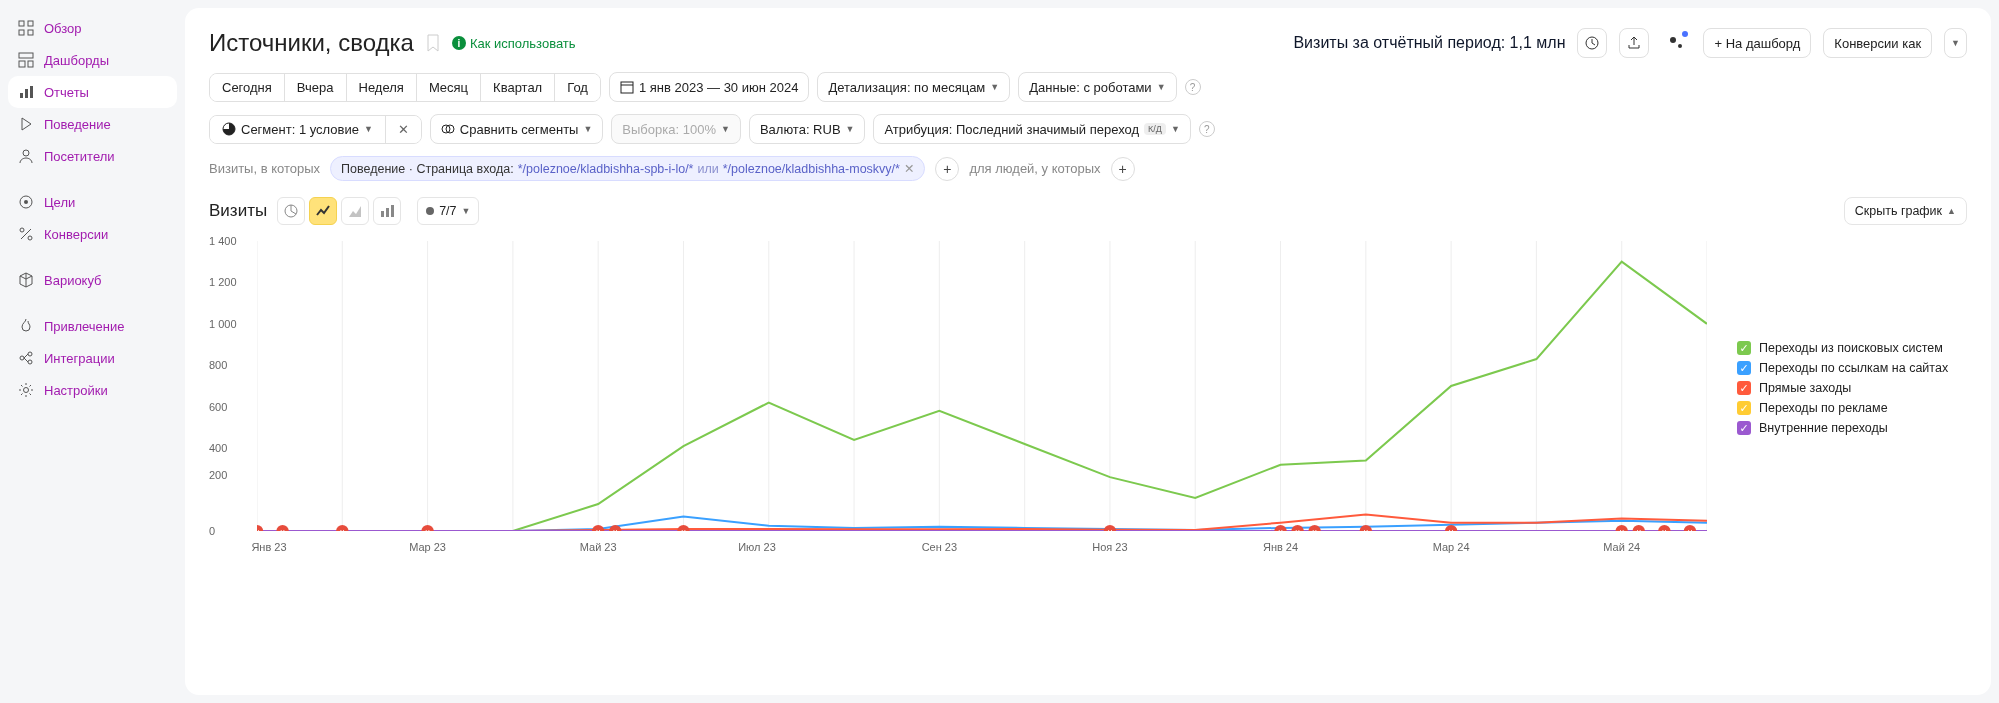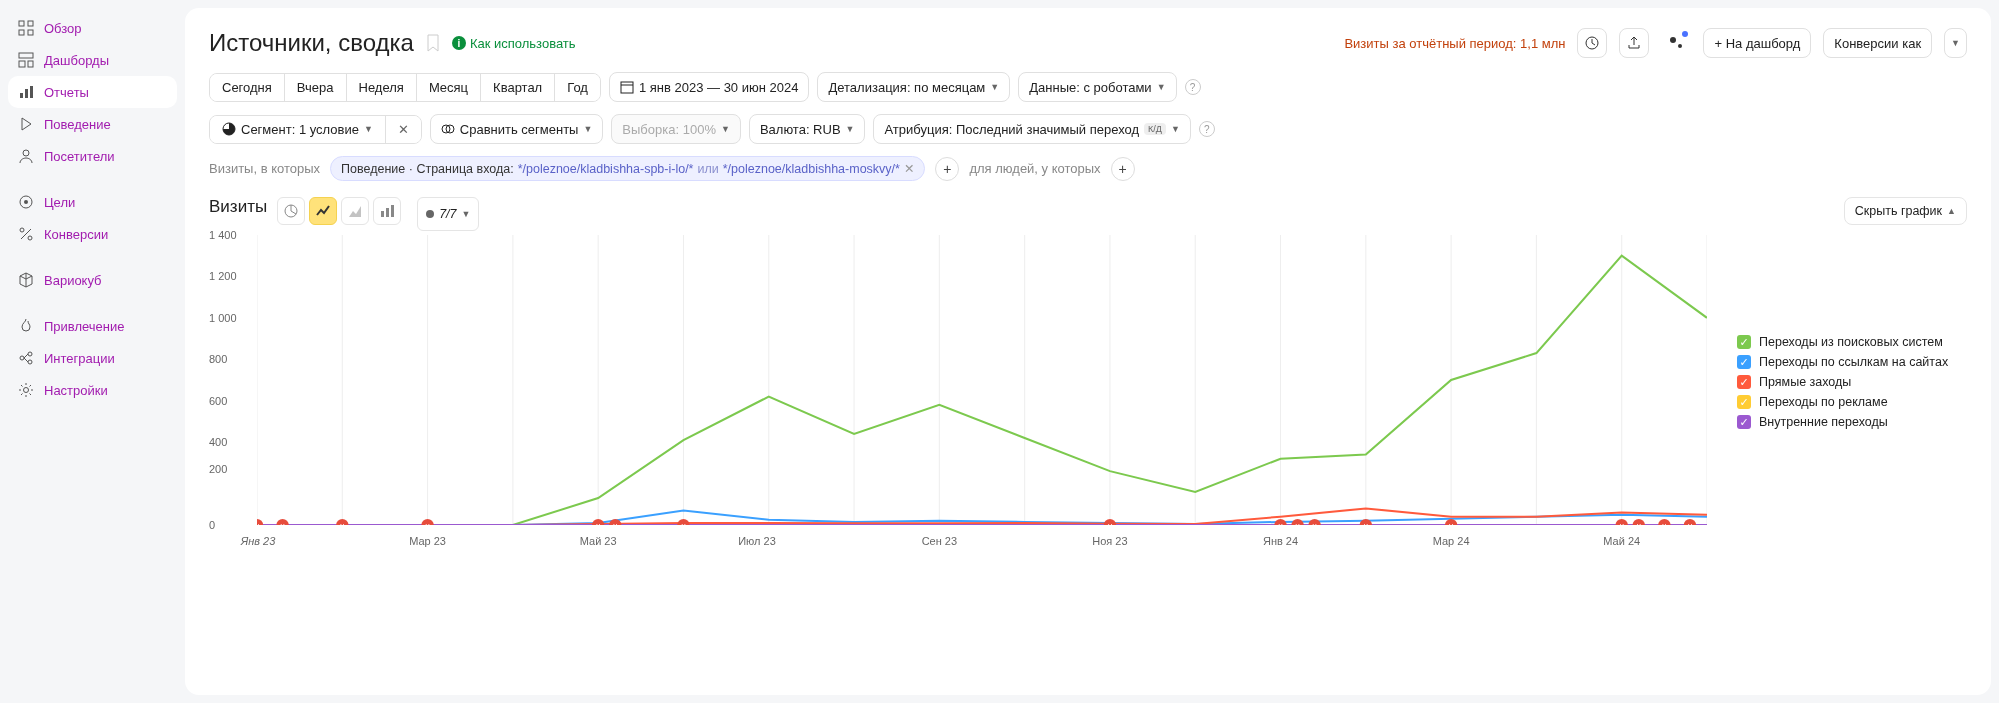--- a/index.html
+++ b/index.html
@@ -27,21 +27,21 @@
   .content {
     flex: 1; background: #fff; border-radius: 14px;
     padding: 20px 24px; margin: 8px 8px 8px 0;
   }
   .header-row { display: flex; align-items: center; gap: 12px; margin-bottom: 14px; }
   .title { font-size: 24px; font-weight: 500; }
   .ribbon-icon { color: #ccc; }
   .howto { color: #0a8f3c; font-size: 13px; display:flex; align-items:center; gap:4px;}
   .howto-icon { width:14px; height:14px; background:#0a8f3c; border-radius:50%; color:#fff; display:inline-flex; align-items:center; justify-content:center; font-size:10px; font-weight:bold;}
   .spacer { flex: 1; }
-  .visits-period { color: #c2410c; font-size: 13px; }
+  .visits-period { color: #0f172a; font-size: 16px; }
   .icon-btn {
     width: 30px; height: 30px; border:1px solid #e0e0e0; border-radius:8px;
     background:#fff; display:flex; align-items:center; justify-content:center;
     cursor:pointer; color:#333;
   }
   .icon-btn.nobord { border:none; position:relative;}
   .dot { position:absolute; top:3px; right:3px; width:6px; height:6px; background:#4a72ff; border-radius:50%;}
   .btn {
     height: 30px; padding: 0 10px; border:1px solid #e0e0e0; border-radius:8px;
     background:#fff; display:flex; align-items:center; gap:5px; cursor:pointer;
@@ -60,25 +60,25 @@
   .close-x { padding:0 8px; color:#666; cursor:pointer; }
   .param-row { display:flex; align-items:center; gap:10px; margin-bottom:16px;}
   .param-label { color:#888; font-size:13px; }
   .chip {
     background:#eef0ff; border:1px solid #d8dcff; border-radius:999px;
     padding:4px 10px; font-size:12.5px; color:#333; display:flex; align-items:center; gap:4px;
   }
   .chip .orsep { color:#8a8fcf; }
   .chip .x { color:#999; cursor:pointer; }
   .plus-circ { width:24px; height:24px; border:1px solid #ddd; border-radius:50%; display:flex; align-items:center; justify-content:center; cursor:pointer; color:#444; font-size:14px;}
-  .vis-header { display:flex; gap:4px; margin-bottom:4px;}
+  .vis-header { display:flex; align-items:center; gap:4px; margin-bottom:16px;}
   .vis-title { font-size:17px; font-weight:500; margin-right:6px;}
   .tbtn { width:28px; height:28px; border:1px solid #e5e5e5; border-radius:6px; display:flex; align-items:center; justify-content:center; background:#fff; cursor:pointer; color:#888;}
   .tbtn.active { background:#ffe27a; border-color:#f5d250; color:#333;}
-  .legend-btn { height:28px; padding:16px 8px; border:1px solid #e5e5e5; border-radius:6px; display:flex; align-items:center; gap:5px; background:#fff; font-size:12.5px;font-style:italic;}
+  .legend-btn { height:28px; padding:10px 8px; border:1px solid #e5e5e5; border-radius:6px; display:flex; align-items:center; gap:5px; background:#fff; font-size:12.5px;}
   .legend-dot{ width:8px; height:8px; border-radius:50%; background:#666;}
   .hide-chart-btn { height:28px; padding:0 10px; border:1px solid #e5e5e5; border-radius:8px; display:flex; align-items:center; gap:5px; background:#fff; font-size:12.5px; cursor:pointer;}
   .chart-wrap { display:flex; }
   .chart-area { position:relative; flex:1; height:310px; }
   .ytick { position:absolute; left:0; font-size:11px; color:#666; transform:translateY(-50%);}
   .xtick { position:absolute; bottom:-2px; font-size:11px; color:#666; transform:translateX(-50%);}
   .plot { position:absolute; left:48px; right:0; top:0; bottom:20px; }
   .grid line { stroke:#eee; stroke-width:1;}
   .series { fill:none; stroke-width:2; }
   .legend { width:260px; padding:100px 0 0 30px;}
@@ -439,21 +439,21 @@
             </svg>
           </div>
       <div class="ytick" style="top: 290px;">0</div>
           <div class="ytick" style="top: 234px;">200</div>
           <div class="ytick" style="top: 207.143px;">400</div>
           <div class="ytick" style="top: 165.714px;">600</div>
           <div class="ytick" style="top: 124.286px;">800</div>
           <div class="ytick" style="top: 82.8571px;">1 000</div>
           <div class="ytick" style="top: 41.4286px;">1 200</div>
           <div class="ytick" style="top: 0px;">1 400</div>
-          <div class="xtick" style="left: 49px; font-style: italic;">Янв 23</div>
+          <div class="xtick" style="left: 60px;">Янв 23</div>
           <div class="xtick" style="left: 218.588px;">Мар 23</div>
           <div class="xtick" style="left: 389.176px;">Май 23</div>
           <div class="xtick" style="left: 548px;">Июл 23</div>
           <div class="xtick" style="left: 730.353px;">Сен 23</div>
           <div class="xtick" style="left: 900.941px;">Ноя 23</div>
           <div class="xtick" style="left: 1071.53px;">Янв 24</div>
           <div class="xtick" style="left: 1242.12px;">Мар 24</div>
           <div class="xtick" style="left: 1412.71px;">Май 24</div>
         </div>
       <div class="legend" id="legend">

